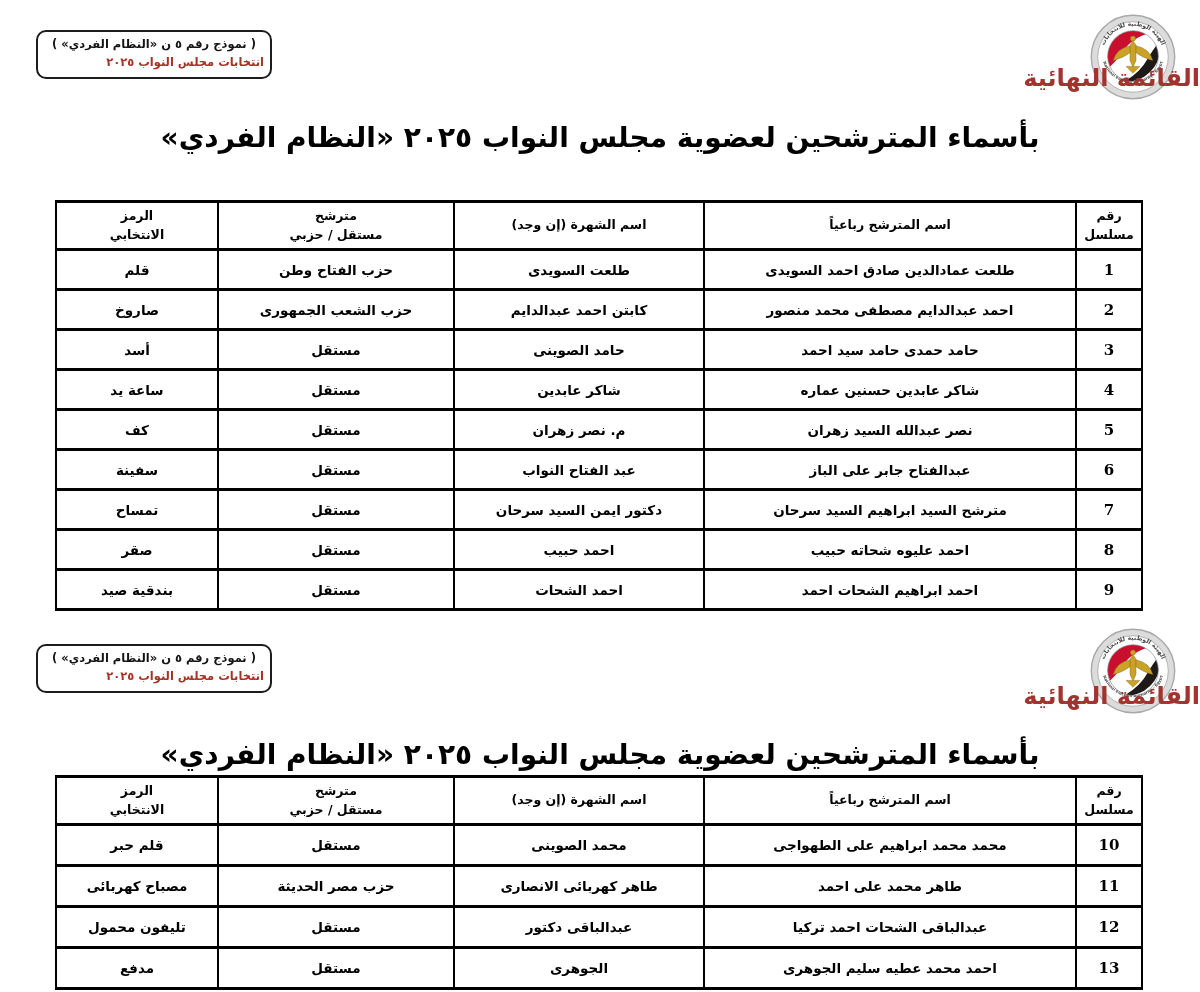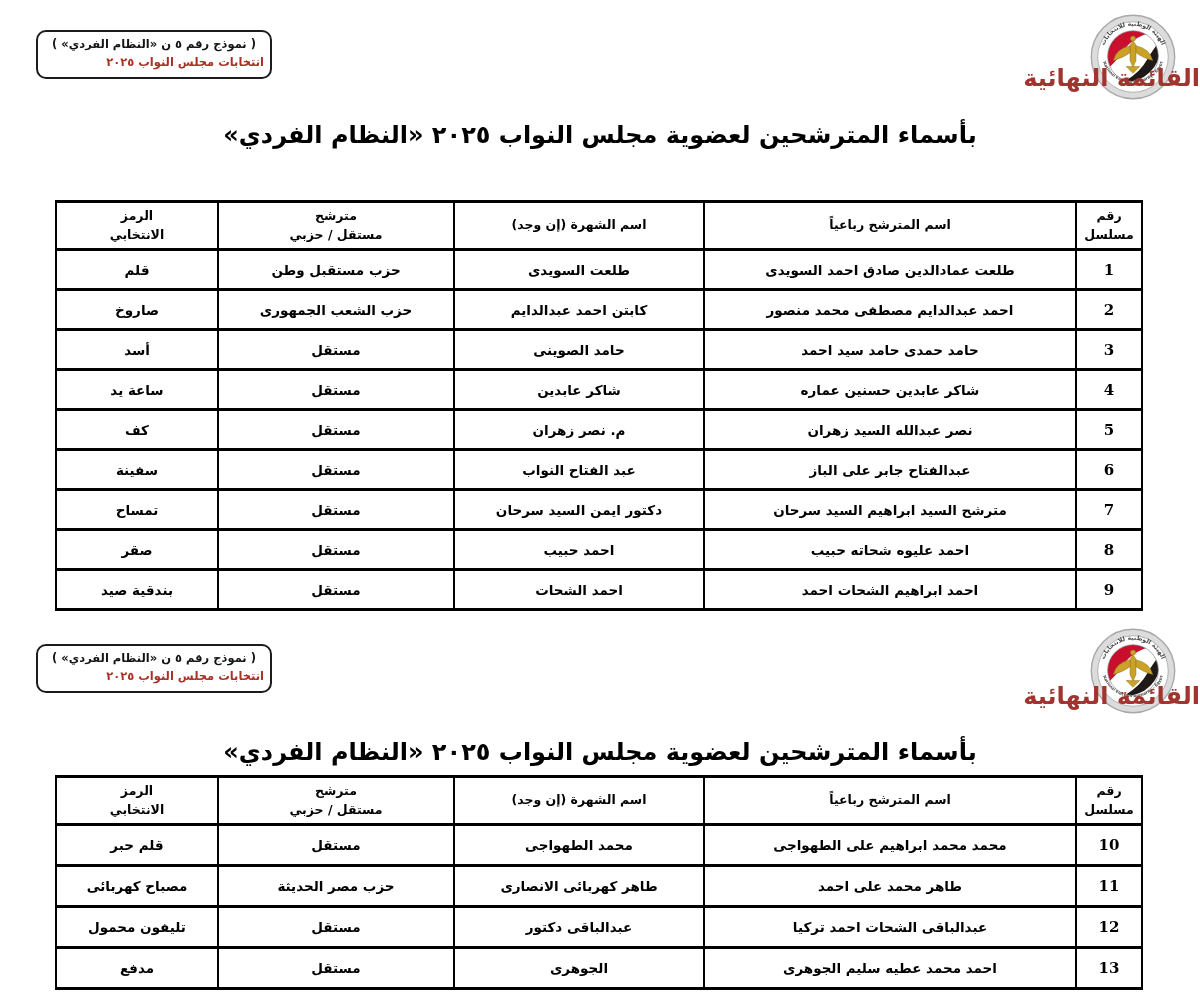--- a/index.html
+++ b/index.html
@@ -21,21 +21,21 @@
   .fb-l2 { font-size:11.5px; font-weight:bold; color:#a93226; line-height:1.45;text-align:right; }
 
   .logo-wrap { position:absolute; right:24px; top:0; width:86px; height:86px; }
 
   .doc-title {
     position:absolute; right:0; width:100%; text-align:right;
     font-size:24px; font-weight:bold; color:#a23430; letter-spacing:0;
   }
   .doc-sub {
     position:absolute; right:0; width:100%; text-align:center;
-    font-size:24px; font-weight:bold; color:#000;
+    font-size:28px; font-weight:bold; color:#000;
   }
   .doc-district {
     position:absolute; right:0; width:100%; text-align:center;
     font-size:16.5px; font-weight:bold; color:#000; white-space:pre;
   }
 
   table.cand {
     position:absolute; right:57px; width:1086px;
     border-collapse:collapse; table-layout:fixed; background:#fff;
   }
@@ -131,21 +131,21 @@
             <div class="hl">الرمز</div>
             <div class="hl">الانتخابي</div>
           </th>
       </tr>
     </thead>
     <tbody id="table1-body">
         <tr>
           <td class="c-serial">1</td>
           <td class="c-name">طلعت عمادالدين صادق احمد السويدى</td>
           <td class="c-alias">طلعت السويدى</td>
-          <td class="c-aff">حزب مستقبل وطن</td>
+          <td class="c-aff">حزب الفتاح وطن</td>
           <td class="c-symbol">قلم</td>
         </tr>
         <tr>
           <td class="c-serial">2</td>
           <td class="c-name">احمد عبدالدايم مصطفى محمد منصور</td>
           <td class="c-alias">كابتن احمد عبدالدايم</td>
           <td class="c-aff">حزب الشعب الجمهورى</td>
           <td class="c-symbol">صاروخ</td>
         </tr>
         <tr>
@@ -271,21 +271,21 @@
         <th>
             <div class="hl">الرمز</div>
             <div class="hl">الانتخابي</div>
           </th>
       </tr>
     </thead>
     <tbody id="table2-body">
         <tr>
           <td class="c-serial">10</td>
           <td class="c-name">محمد محمد ابراهيم على الطهواجى</td>
-          <td class="c-alias">محمد الطهواجى</td>
+          <td class="c-alias">محمد الصوينى</td>
           <td class="c-aff">مستقل</td>
           <td class="c-symbol">قلم حبر</td>
         </tr>
         <tr>
           <td class="c-serial">11</td>
           <td class="c-name">طاهر محمد على احمد</td>
           <td class="c-alias">طاهر كهربائى الانصارى</td>
           <td class="c-aff">حزب مصر الحديثة</td>
           <td class="c-symbol">مصباح كهربائى</td>
         </tr>

